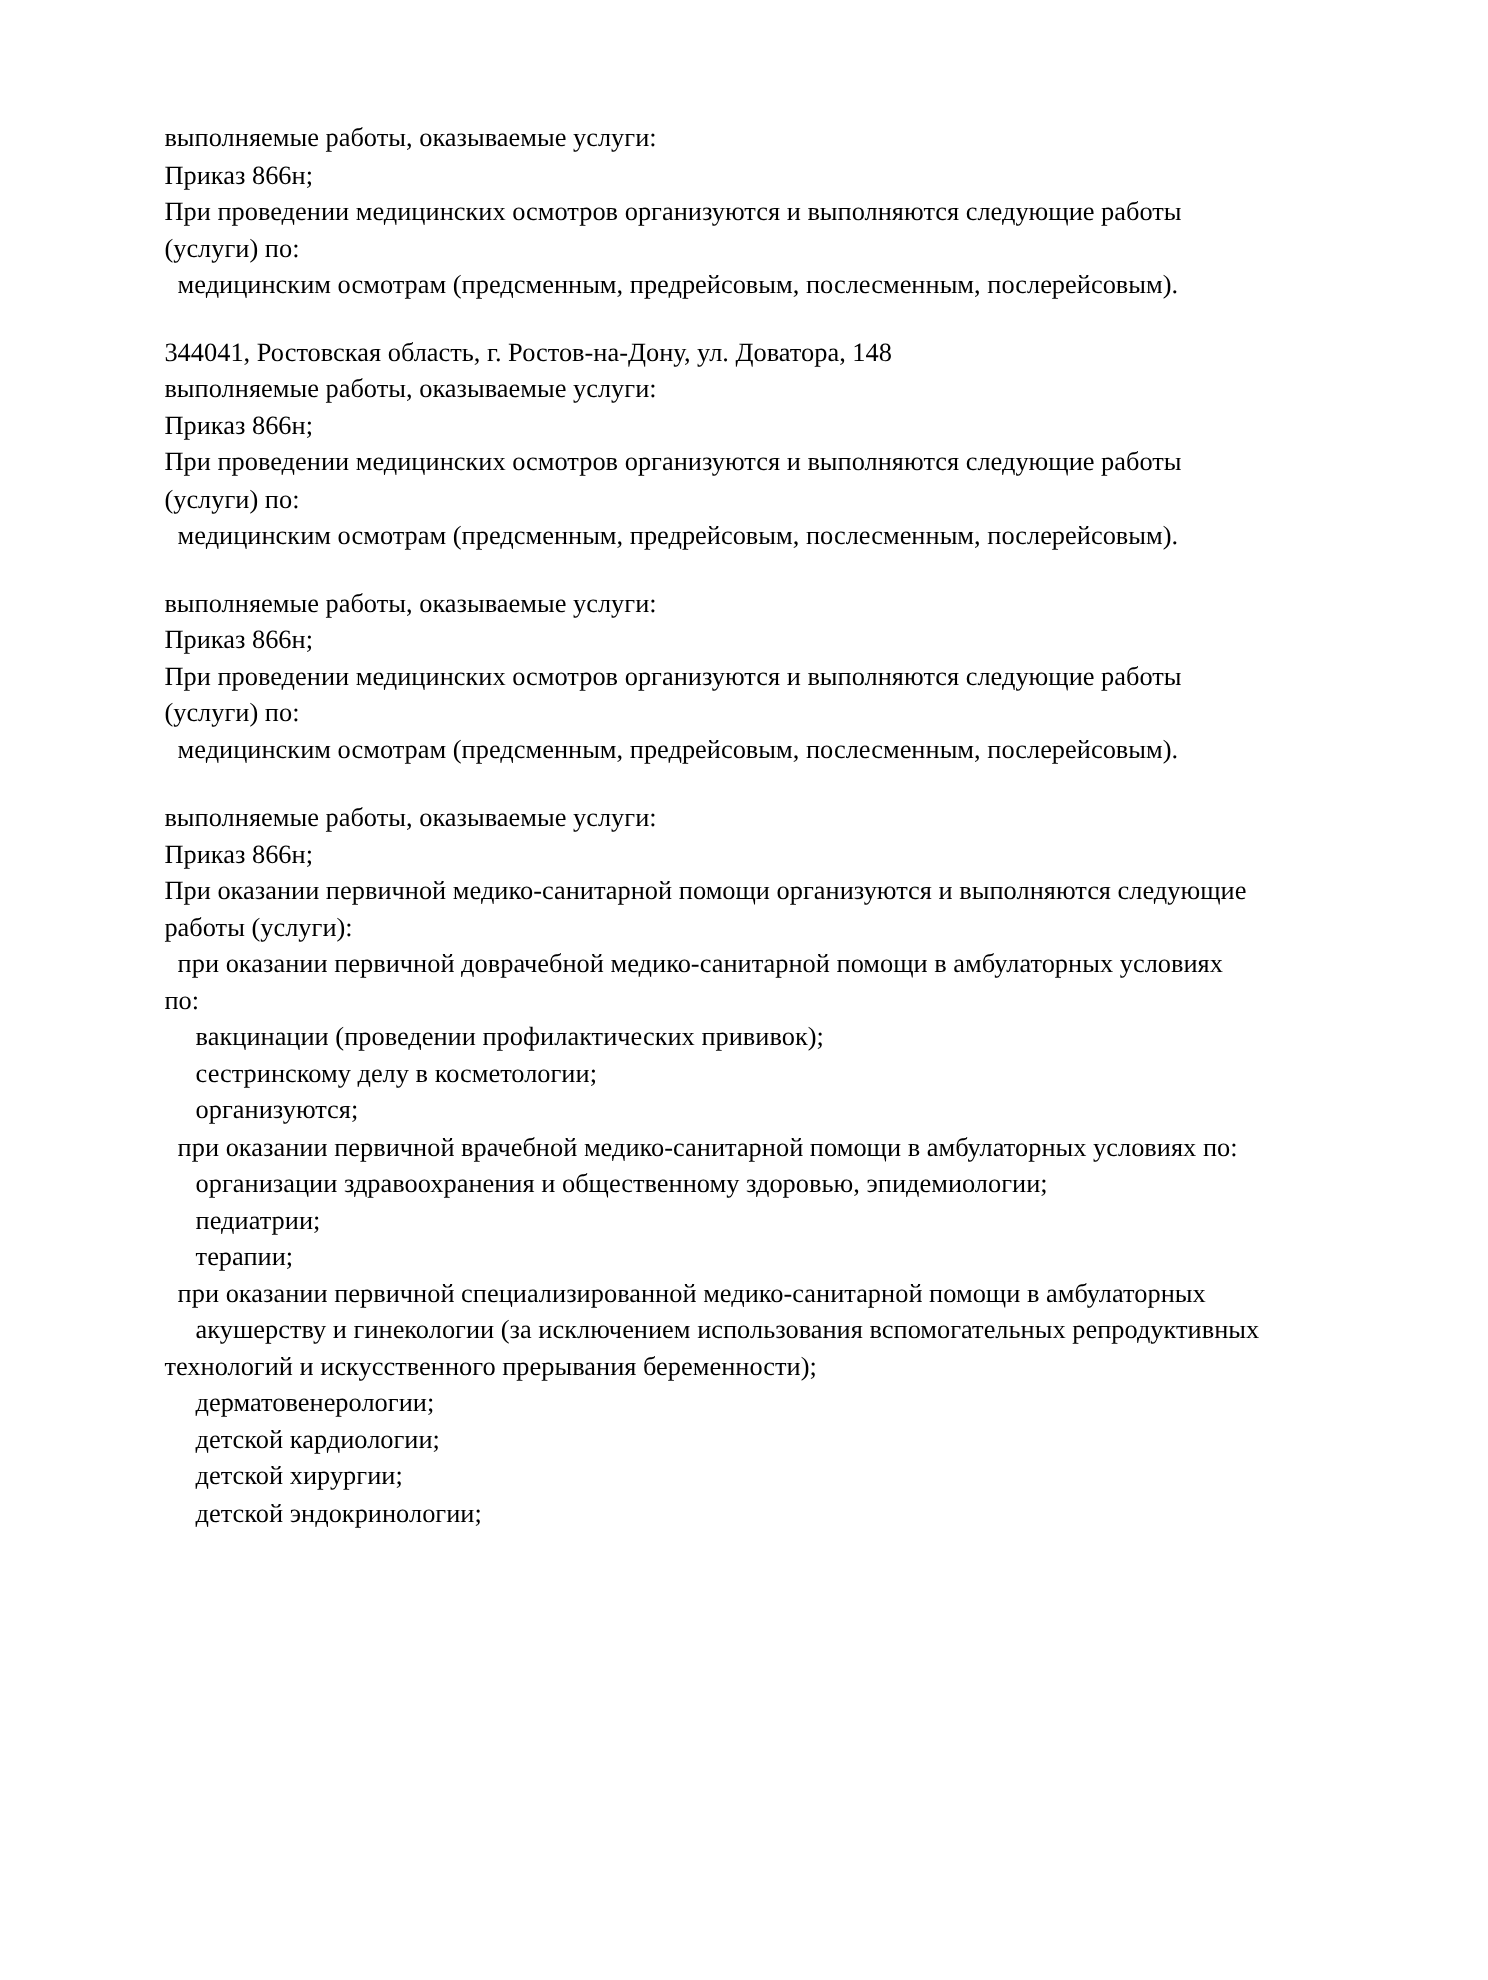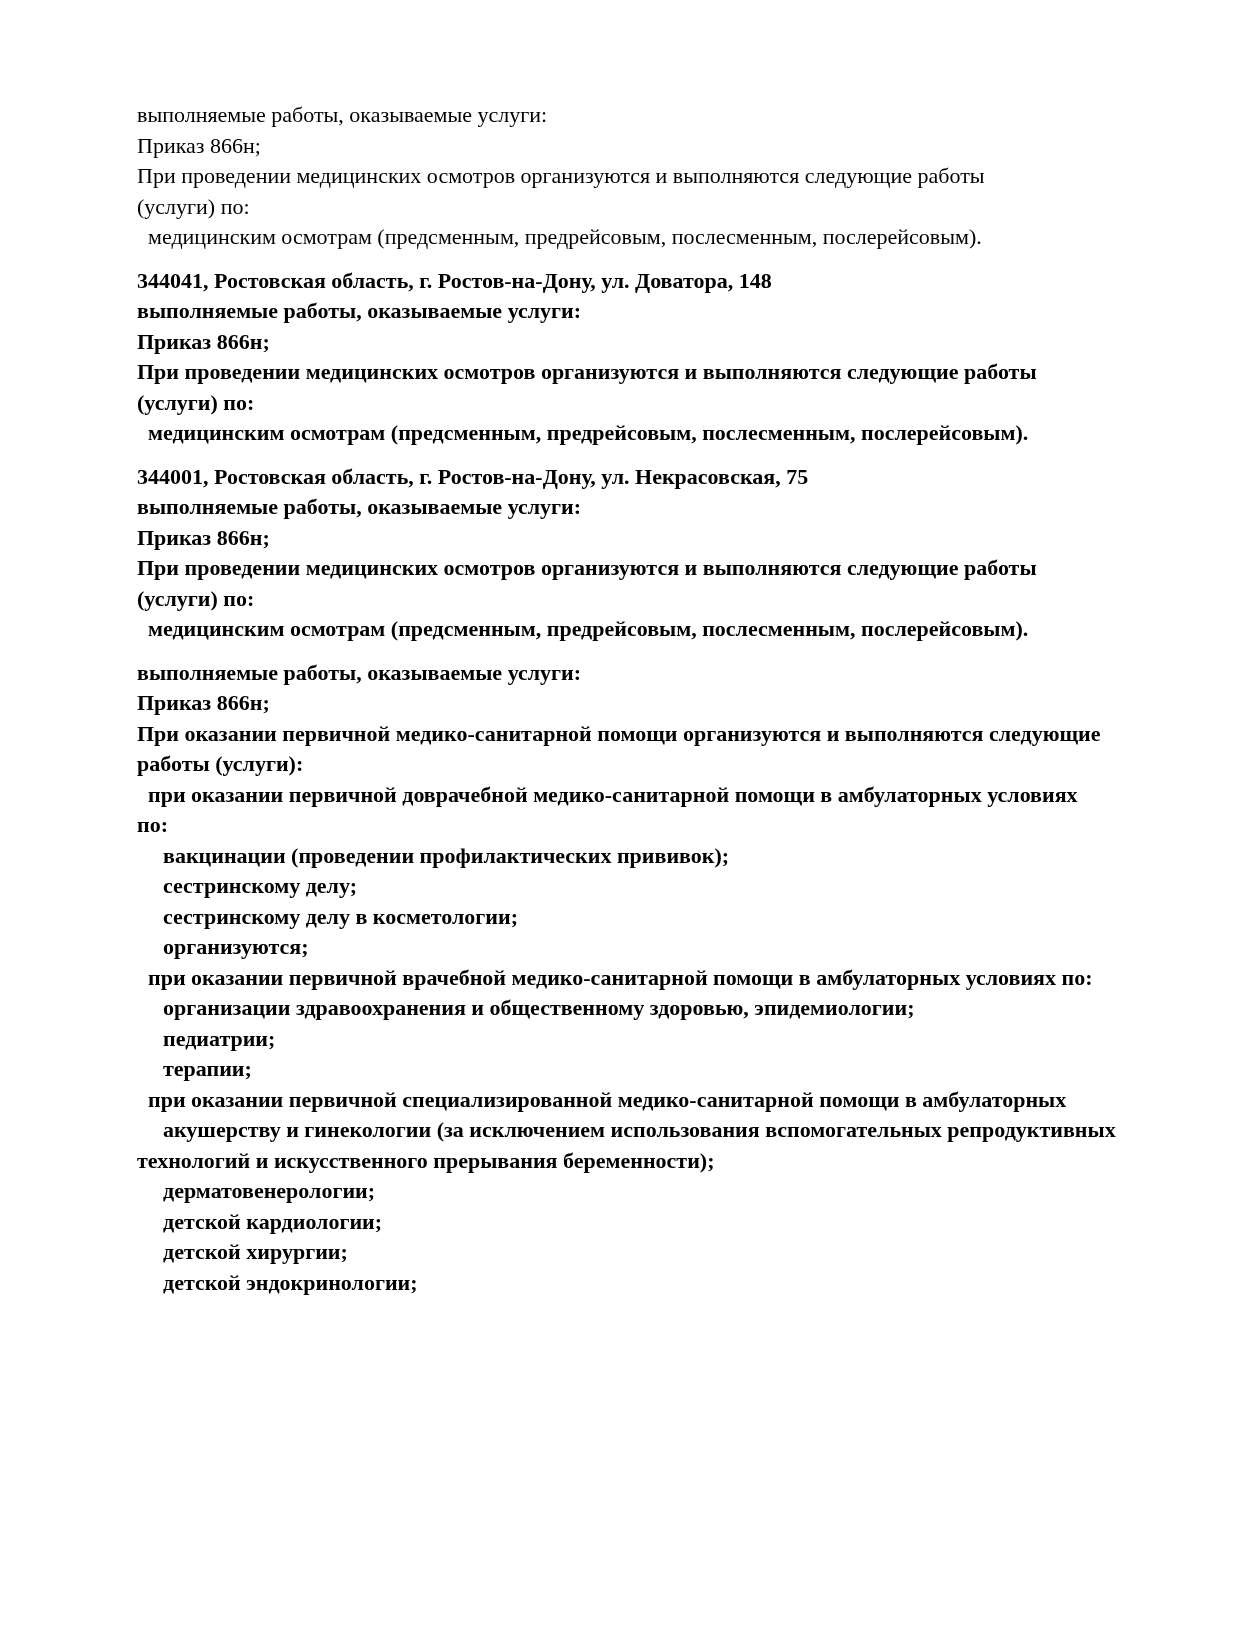--- a/index.html
+++ b/index.html
@@ -17,22 +17,21 @@
     width: 1240px;
     height: 1650px;
     padding: 100px 100px 8px 137px;
     background: #ffffff;
     color: #000000;
     font-family: "Liberation Serif", "DejaVu Serif", serif;
     font-size: 22px;
     line-height: 30.5px;
   }
   .entry + .entry {
-    margin-top: 13px; 
-    font-weight: bold;
+    margin-top: 26px; 
   }
   .line {
     white-space: pre;
     min-height: 30.5px;
     overflow: visible;
   }
   .indent-0 { padding-left: 0; }
   .indent-1 { padding-left: 11px; }
   .indent-2 { padding-left: 26px; }
 </style>
@@ -50,36 +49,34 @@
       </div>
       <div class="entry">
         <div class="line indent-0">344041, Ростовская область, г. Ростов-на-Дону, ул. Доватора, 148</div>
         <div class="line indent-0">выполняемые работы, оказываемые услуги:</div>
         <div class="line indent-0">Приказ 866н;</div>
         <div class="line indent-0">При проведении медицинских осмотров организуются и выполняются следующие работы</div>
         <div class="line indent-0">(услуги) по:</div>
         <div class="line indent-1">медицинским осмотрам (предсменным, предрейсовым, послесменным, послерейсовым).</div>
       </div>
       <div class="entry">
-        <div class="line indent-0">344001, Ростовская область, г. Ростов-на-Дону, ул. Некрасовская, 75</div>
         <div class="line indent-0">выполняемые работы, оказываемые услуги:</div>
         <div class="line indent-0">Приказ 866н;</div>
         <div class="line indent-0">При проведении медицинских осмотров организуются и выполняются следующие работы</div>
         <div class="line indent-0">(услуги) по:</div>
         <div class="line indent-1">медицинским осмотрам (предсменным, предрейсовым, послесменным, послерейсовым).</div>
       </div>
       <div class="entry">
         <div class="line indent-0">выполняемые работы, оказываемые услуги:</div>
         <div class="line indent-0">Приказ 866н;</div>
         <div class="line indent-0">При оказании первичной медико-санитарной помощи организуются и выполняются следующие</div>
         <div class="line indent-0">работы (услуги):</div>
         <div class="line indent-1">при оказании первичной доврачебной медико-санитарной помощи в амбулаторных условиях</div>
         <div class="line indent-0">по:</div>
         <div class="line indent-2">вакцинации (проведении профилактических прививок);</div>
-        <div class="line indent-2">сестринскому делу;</div>
         <div class="line indent-2">сестринскому делу в косметологии;</div>
         <div class="line indent-2">организуются;</div>
         <div class="line indent-1">при оказании первичной врачебной медико-санитарной помощи в амбулаторных условиях по:</div>
         <div class="line indent-2">организации здравоохранения и общественному здоровью, эпидемиологии;</div>
         <div class="line indent-2">педиатрии;</div>
         <div class="line indent-2">терапии;</div>
         <div class="line indent-1">при оказании первичной специализированной медико-санитарной помощи в амбулаторных</div>
         <div class="line indent-2">акушерству и гинекологии (за исключением использования вспомогательных репродуктивных</div>
         <div class="line indent-0">технологий и искусственного прерывания беременности);</div>
         <div class="line indent-2">дерматовенерологии;</div>

